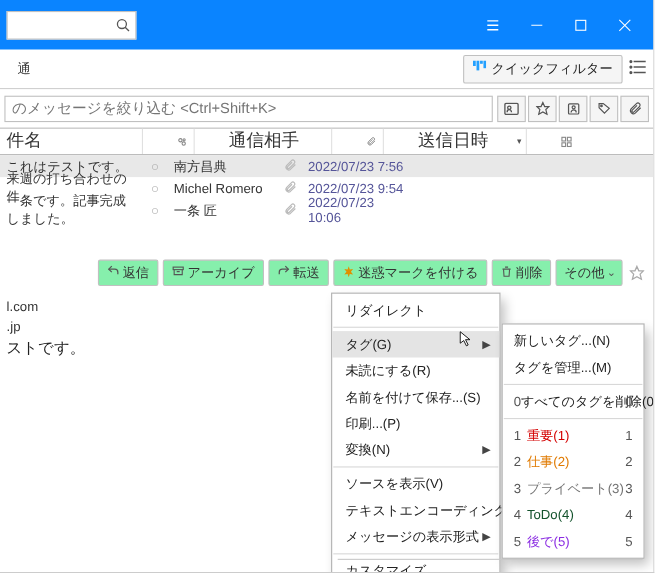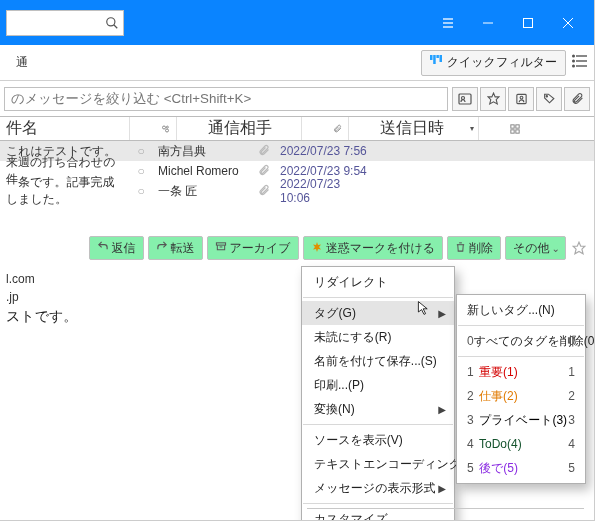--- a/index.html
+++ b/index.html
@@ -59,21 +59,21 @@
   .cursor { position: absolute; top: 300px; left: 416px; }
   .cursor svg { width: 16px; height: 16px; }
 
   .menu2 { top: 294px; left: 456px; width: 130px; }
   .mitem2 { height: 24px; display: flex; align-items: center; padding: 0 10px 0 10px; position: relative; white-space: nowrap; }
   .mitem2 .num { color: #555; width: 12px; }
   .mitem2 .lab { }
   .mitem2 .key { position: absolute; right: 10px; color: #555; }
   .tag-red { color: #d40000; }
   .tag-orange { color: #e07a00; }
-  .tag-green { color: #000000; }
+  .tag-green { color: #737373; }
   .tag-blue { color: #14532d; }
   .tag-purple { color: #8a2be2; }
 
   .footer-sep { position: absolute; left: 307px; right: 10px; top: 508px; border-top: 1px solid #c8c8c8; }
 </style>
 </head>
 <body>
 
 <div class="window">
 
@@ -231,35 +231,35 @@
 
   <div class="actionsbar">
     <div class="actbtn">
         <span class="ico"><svg width="12" height="11" viewBox="0 0 24 24" fill="none" stroke="#555" stroke-width="2.5">
             <path d="M9 14l-6-6 6-6"></path>
             <path d="M3 8h12a6 6 0 0 1 6 6v4"></path>
           </svg></span>
         <span>返信</span>
       </div>
     <div class="actbtn">
-        <span class="ico"><svg width="12" height="11" viewBox="0 0 24 24" fill="none" stroke="#555" stroke-width="2.5">
-            <path d="M15 14l6-6-6-6"></path>
-            <path d="M21 8H9a6 6 0 0 0-6 6v4"></path>
-          </svg></span>
-        <span>転送</span>
-      </div>
-    <div class="actbtn">
         <span class="ico"><svg width="12" height="11" viewBox="0 0 24 24" fill="none" stroke="#555" stroke-width="2.2">
             <rect x="2" y="4" width="20" height="5"></rect>
             <path d="M4 9v10h16V9"></path>
             <line x1="9" y1="13" x2="15" y2="13"></line>
           </svg></span>
         <span>アーカイブ</span>
       </div>
     <div class="actbtn">
+        <span class="ico"><svg width="12" height="11" viewBox="0 0 24 24" fill="none" stroke="#555" stroke-width="2.5">
+            <path d="M15 14l6-6-6-6"></path>
+            <path d="M21 8H9a6 6 0 0 0-6 6v4"></path>
+          </svg></span>
+        <span>転送</span>
+      </div>
+    <div class="actbtn">
         <span class="ico"><svg width="12" height="12" viewBox="0 0 24 24" fill="#e09000">
             <path d="M12 2l2 6 6-1-4 5 4 5-6-1-2 6-2-6-6 1 4-5-4-5 6 1z"></path>
           </svg></span>
         <span>迷惑マークを付ける</span>
       </div>
     <div class="actbtn">
         <span class="ico"><svg width="11" height="12" viewBox="0 0 24 24" fill="none" stroke="#555" stroke-width="2.2">
             <path d="M4 7h16"></path>
             <path d="M9 3h6"></path>
             <path d="M6 7l1 14h10l1-14"></path>
@@ -325,20 +325,23 @@
   <div class="cursor">
     <svg viewBox="0 0 20 20">
         <path d="M3 2 L3 15 L7 12 L10 18 L12 17 L9 11 L14 11 Z" fill="#fff" stroke="#000" stroke-width="1"></path>
       </svg>
   </div>
 
   <div class="menu menu2" id="menu2">
       <div class="mitem2">
         <span class="lab">新しいタグ...(N)</span>
       </div>
+      <div class="mitem2">
+        <span class="lab">タグを管理...(M)</span>
+      </div>
       <div class="msep"></div>
       <div class="mitem2">
         <span class="num">0</span>
         <span class="lab">すべてのタグを削除(0)</span>
         <span class="key">0</span>
       </div>
       <div class="msep"></div>
       <div class="mitem2">
         <span class="num tag-red">1</span>
         <span class="lab tag-red">重要(1)</span>

